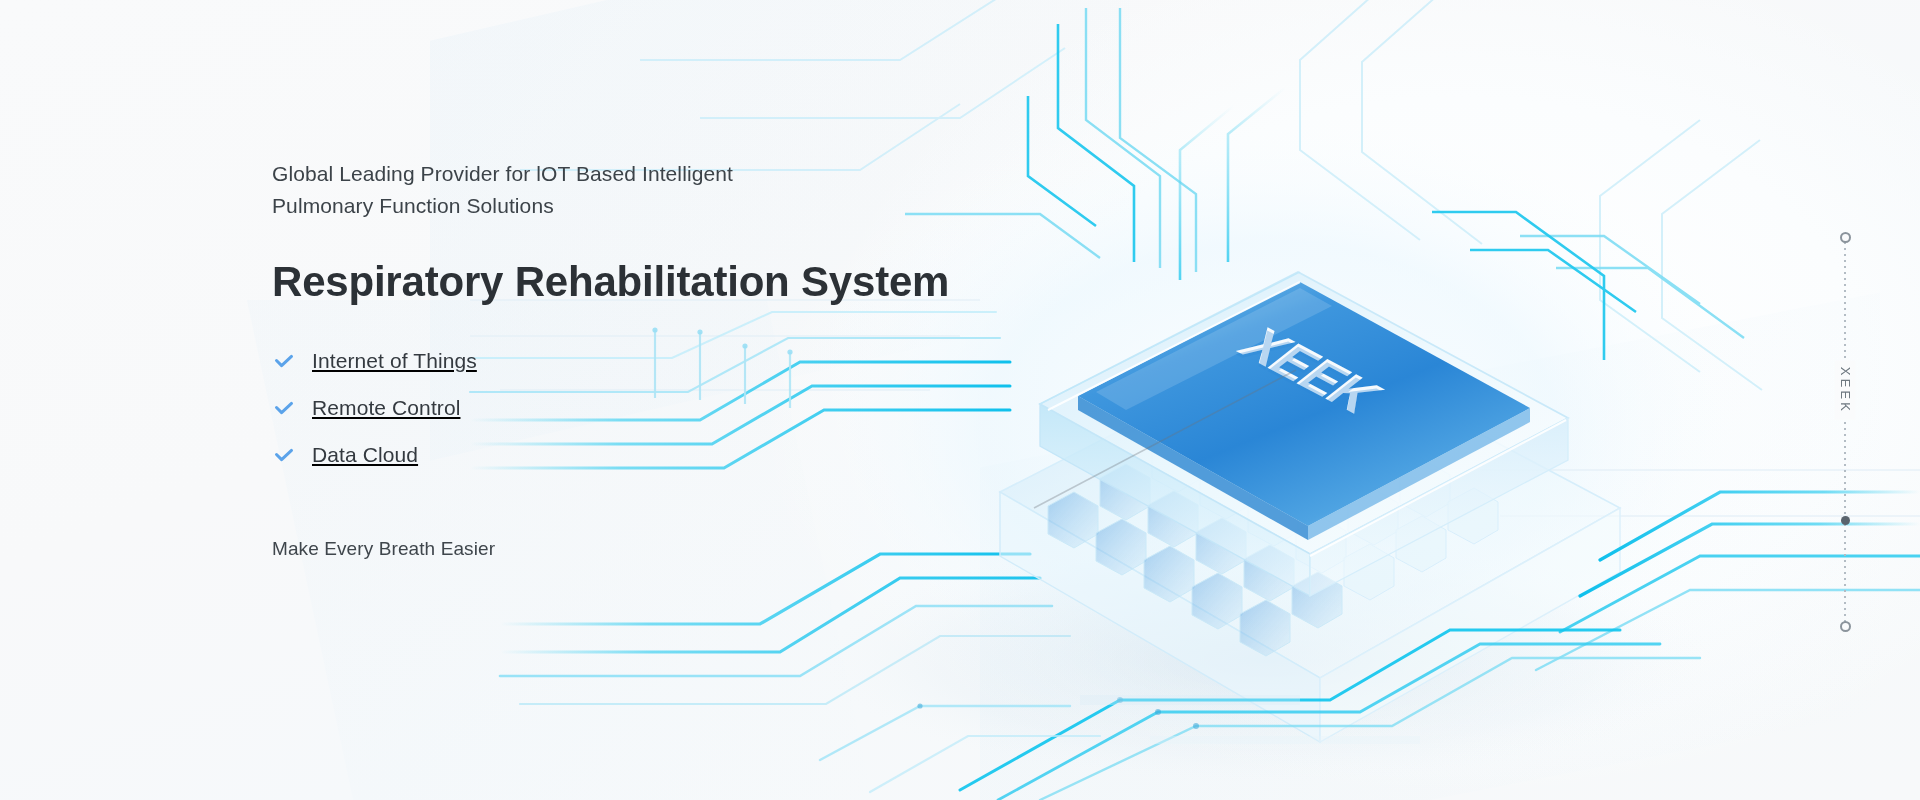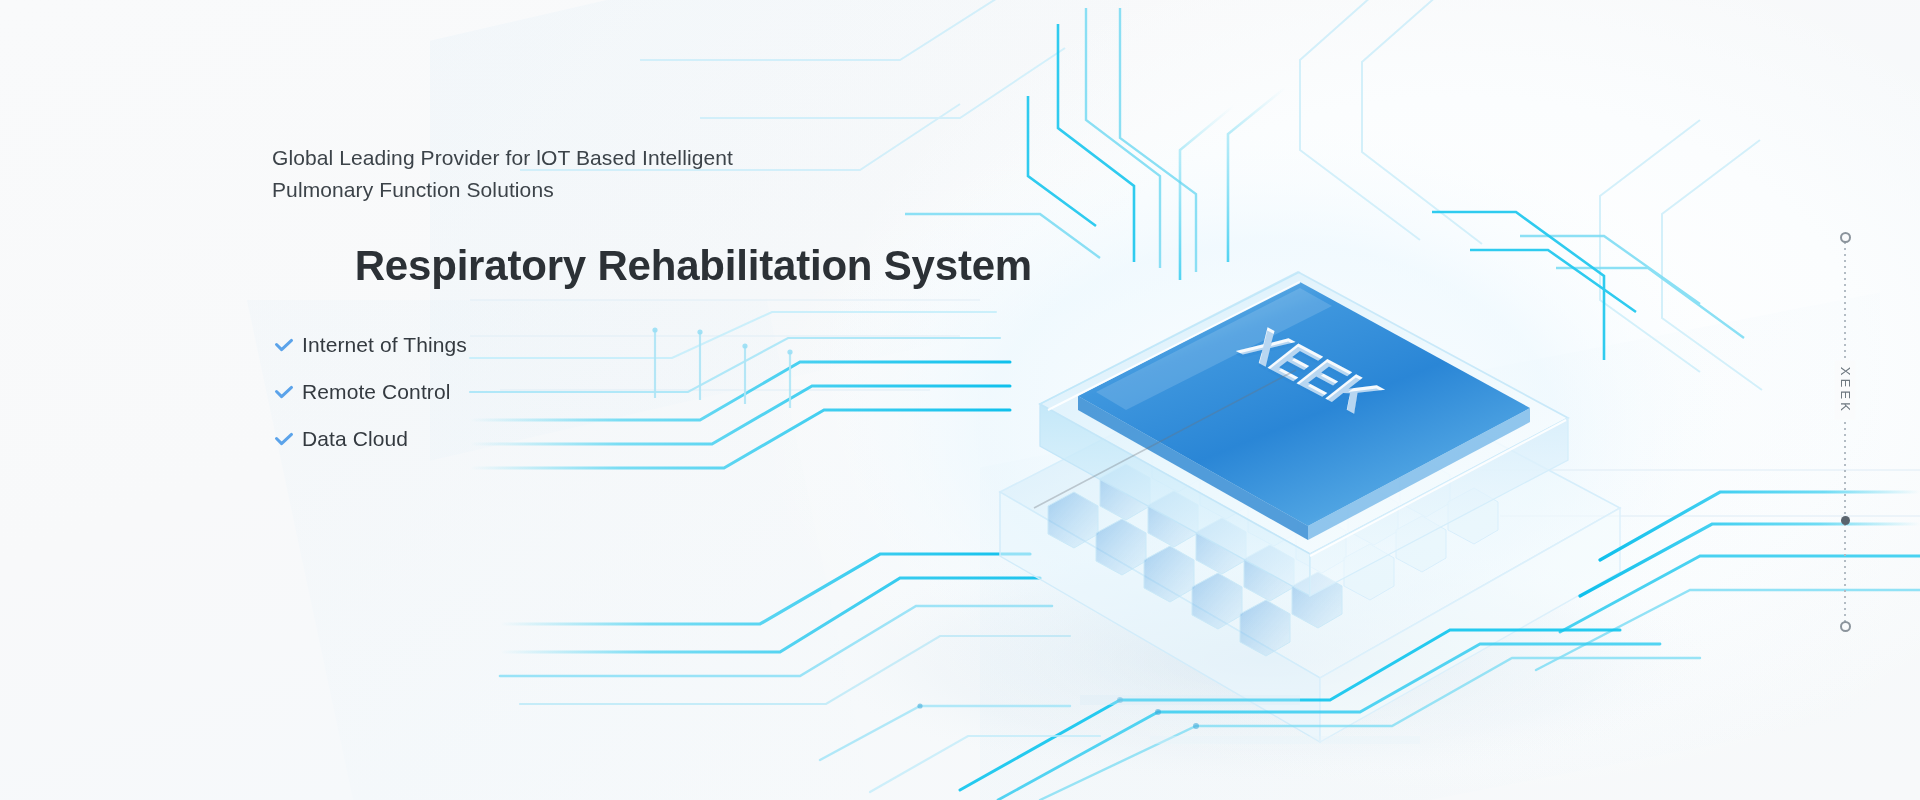--- a/index.html
+++ b/index.html
@@ -33,51 +33,51 @@
     pointer-events:none;
     background:linear-gradient(135deg, rgba(222,238,248,.55), rgba(255,255,255,0));
   }
   .pw1 { left:430px; top:-40px;  width:700px; height:420px; transform:skewY(-13deg); opacity:.45; }
   .pw2 { left:980px; top:380px;  width:900px; height:420px; transform:skewY(-11deg); opacity:.35; }
   .pw3 { left:300px; top:300px;  width:520px; height:500px; transform:skewX(12deg);  opacity:.3; }
 
   
   .content {
     position:absolute;
-    left:272px; top:142px;
+    left:272px; top:158px;
     width:760px;
     z-index:6;
   }
   .eyebrow {
     font-size:21px;
     line-height:1.52;
     color:#3c4349;
     font-weight:400;
     letter-spacing:.1px;
     max-width:520px;
   }
   .headline {
     margin-top:36px;
     font-size:42px;
     line-height:1.12;
     font-weight:700;
     color:#2c3136;
     letter-spacing:-.2px;
     white-space:nowrap;
-    text-align:right;
   }
   .feature-list {
     margin-top:44px;
     list-style:none;
   }
   .feature-item {
     display:flex;
     align-items:flex-end;
-    gap:6px;
+    gap:16px;
     margin-bottom:23px;
+    text-decoration:underline;
   }
   .feature-item:last-child { margin-bottom:0; }
   .check-icon {
     width:24px; height:24px;
     flex:0 0 24px;
     display:block;
   }
   .feature-label {
     font-size:21px;
     color:#343a40;
@@ -392,20 +392,21 @@
         <span class="feature-label">Remote Control</span>
       </li>
       <li class="feature-item">
         <svg class="check-icon" viewBox="0 0 24 24">
           <path d="M4.5 11.5 L9.6 16.6 L19.5 7.4" fill="none" stroke="#5ba3ea" stroke-width="3" stroke-linecap="round" stroke-linejoin="round"></path>
         </svg>
         <span class="feature-label">Data Cloud</span>
       </li>
     </ul>
 
+    <p class="tagline">Make Every Breath Easier</p>
   </div>
 
   <div class="side-rail">
     <span class="rail-dotline"></span>
     <span class="rail-ring top"></span>
     <span class="rail-label">XEEK</span>
     <span class="rail-dot"></span>
     <span class="rail-ring bottom"></span>
   </div>
 

